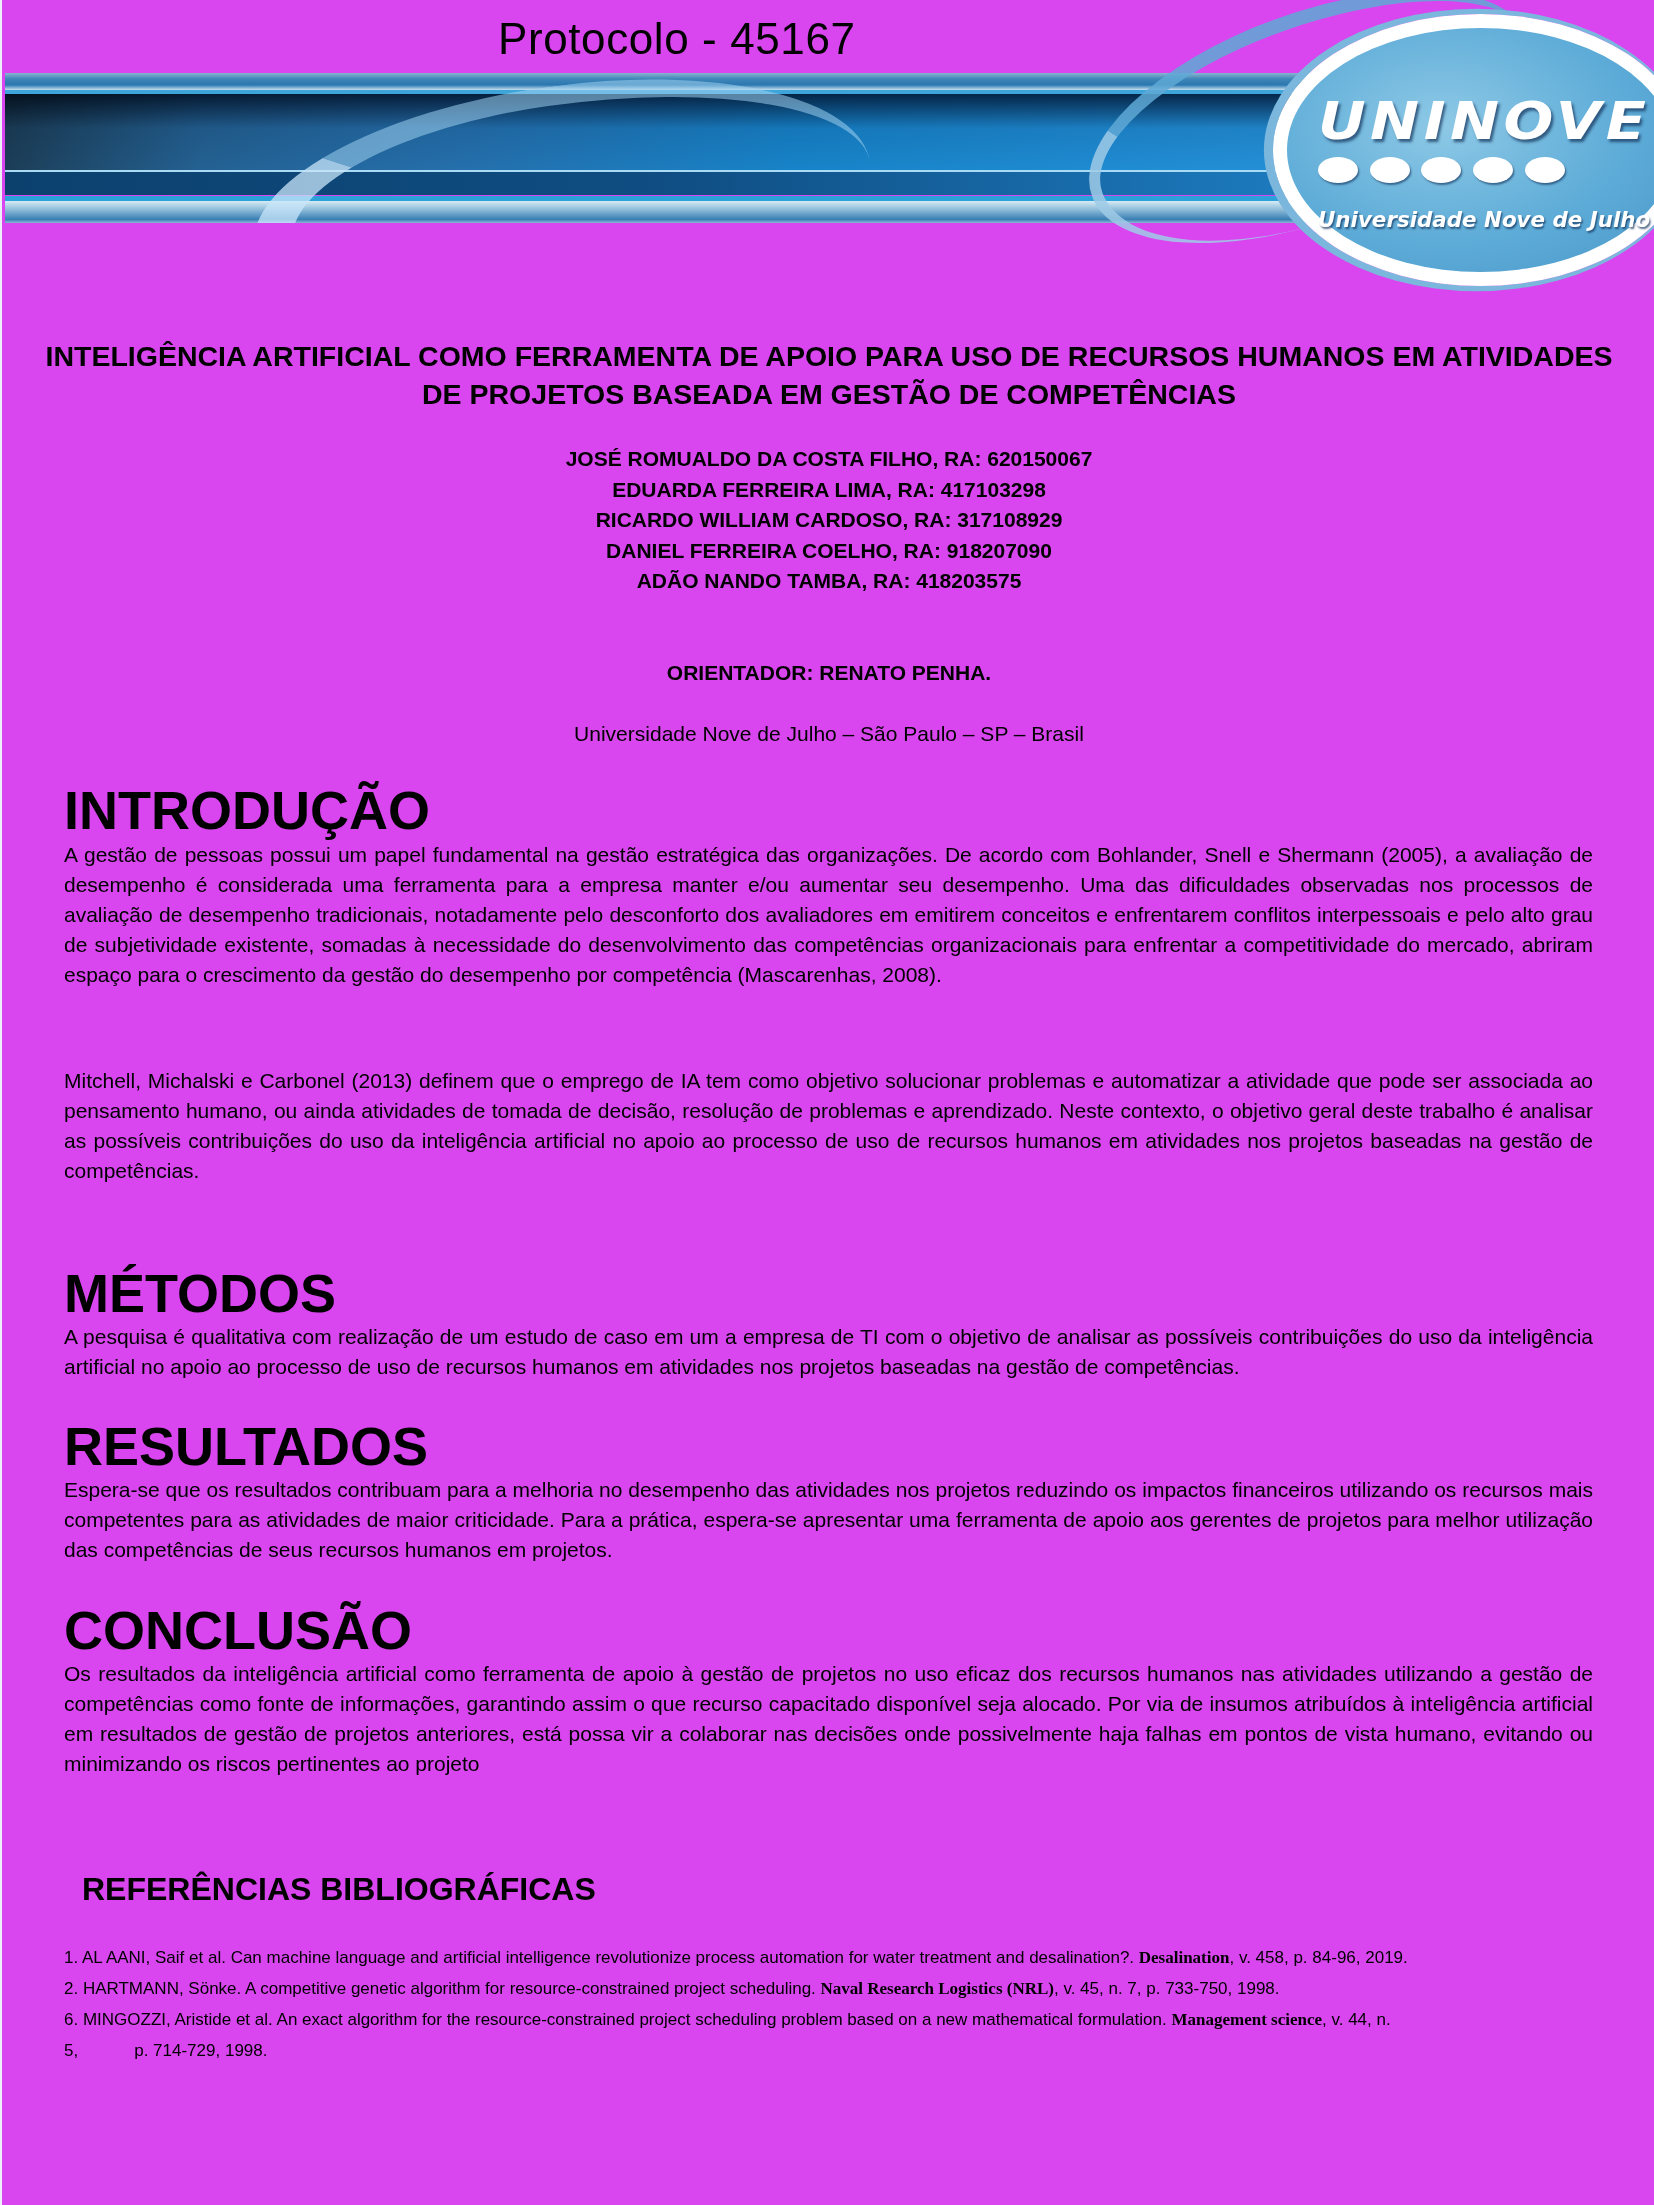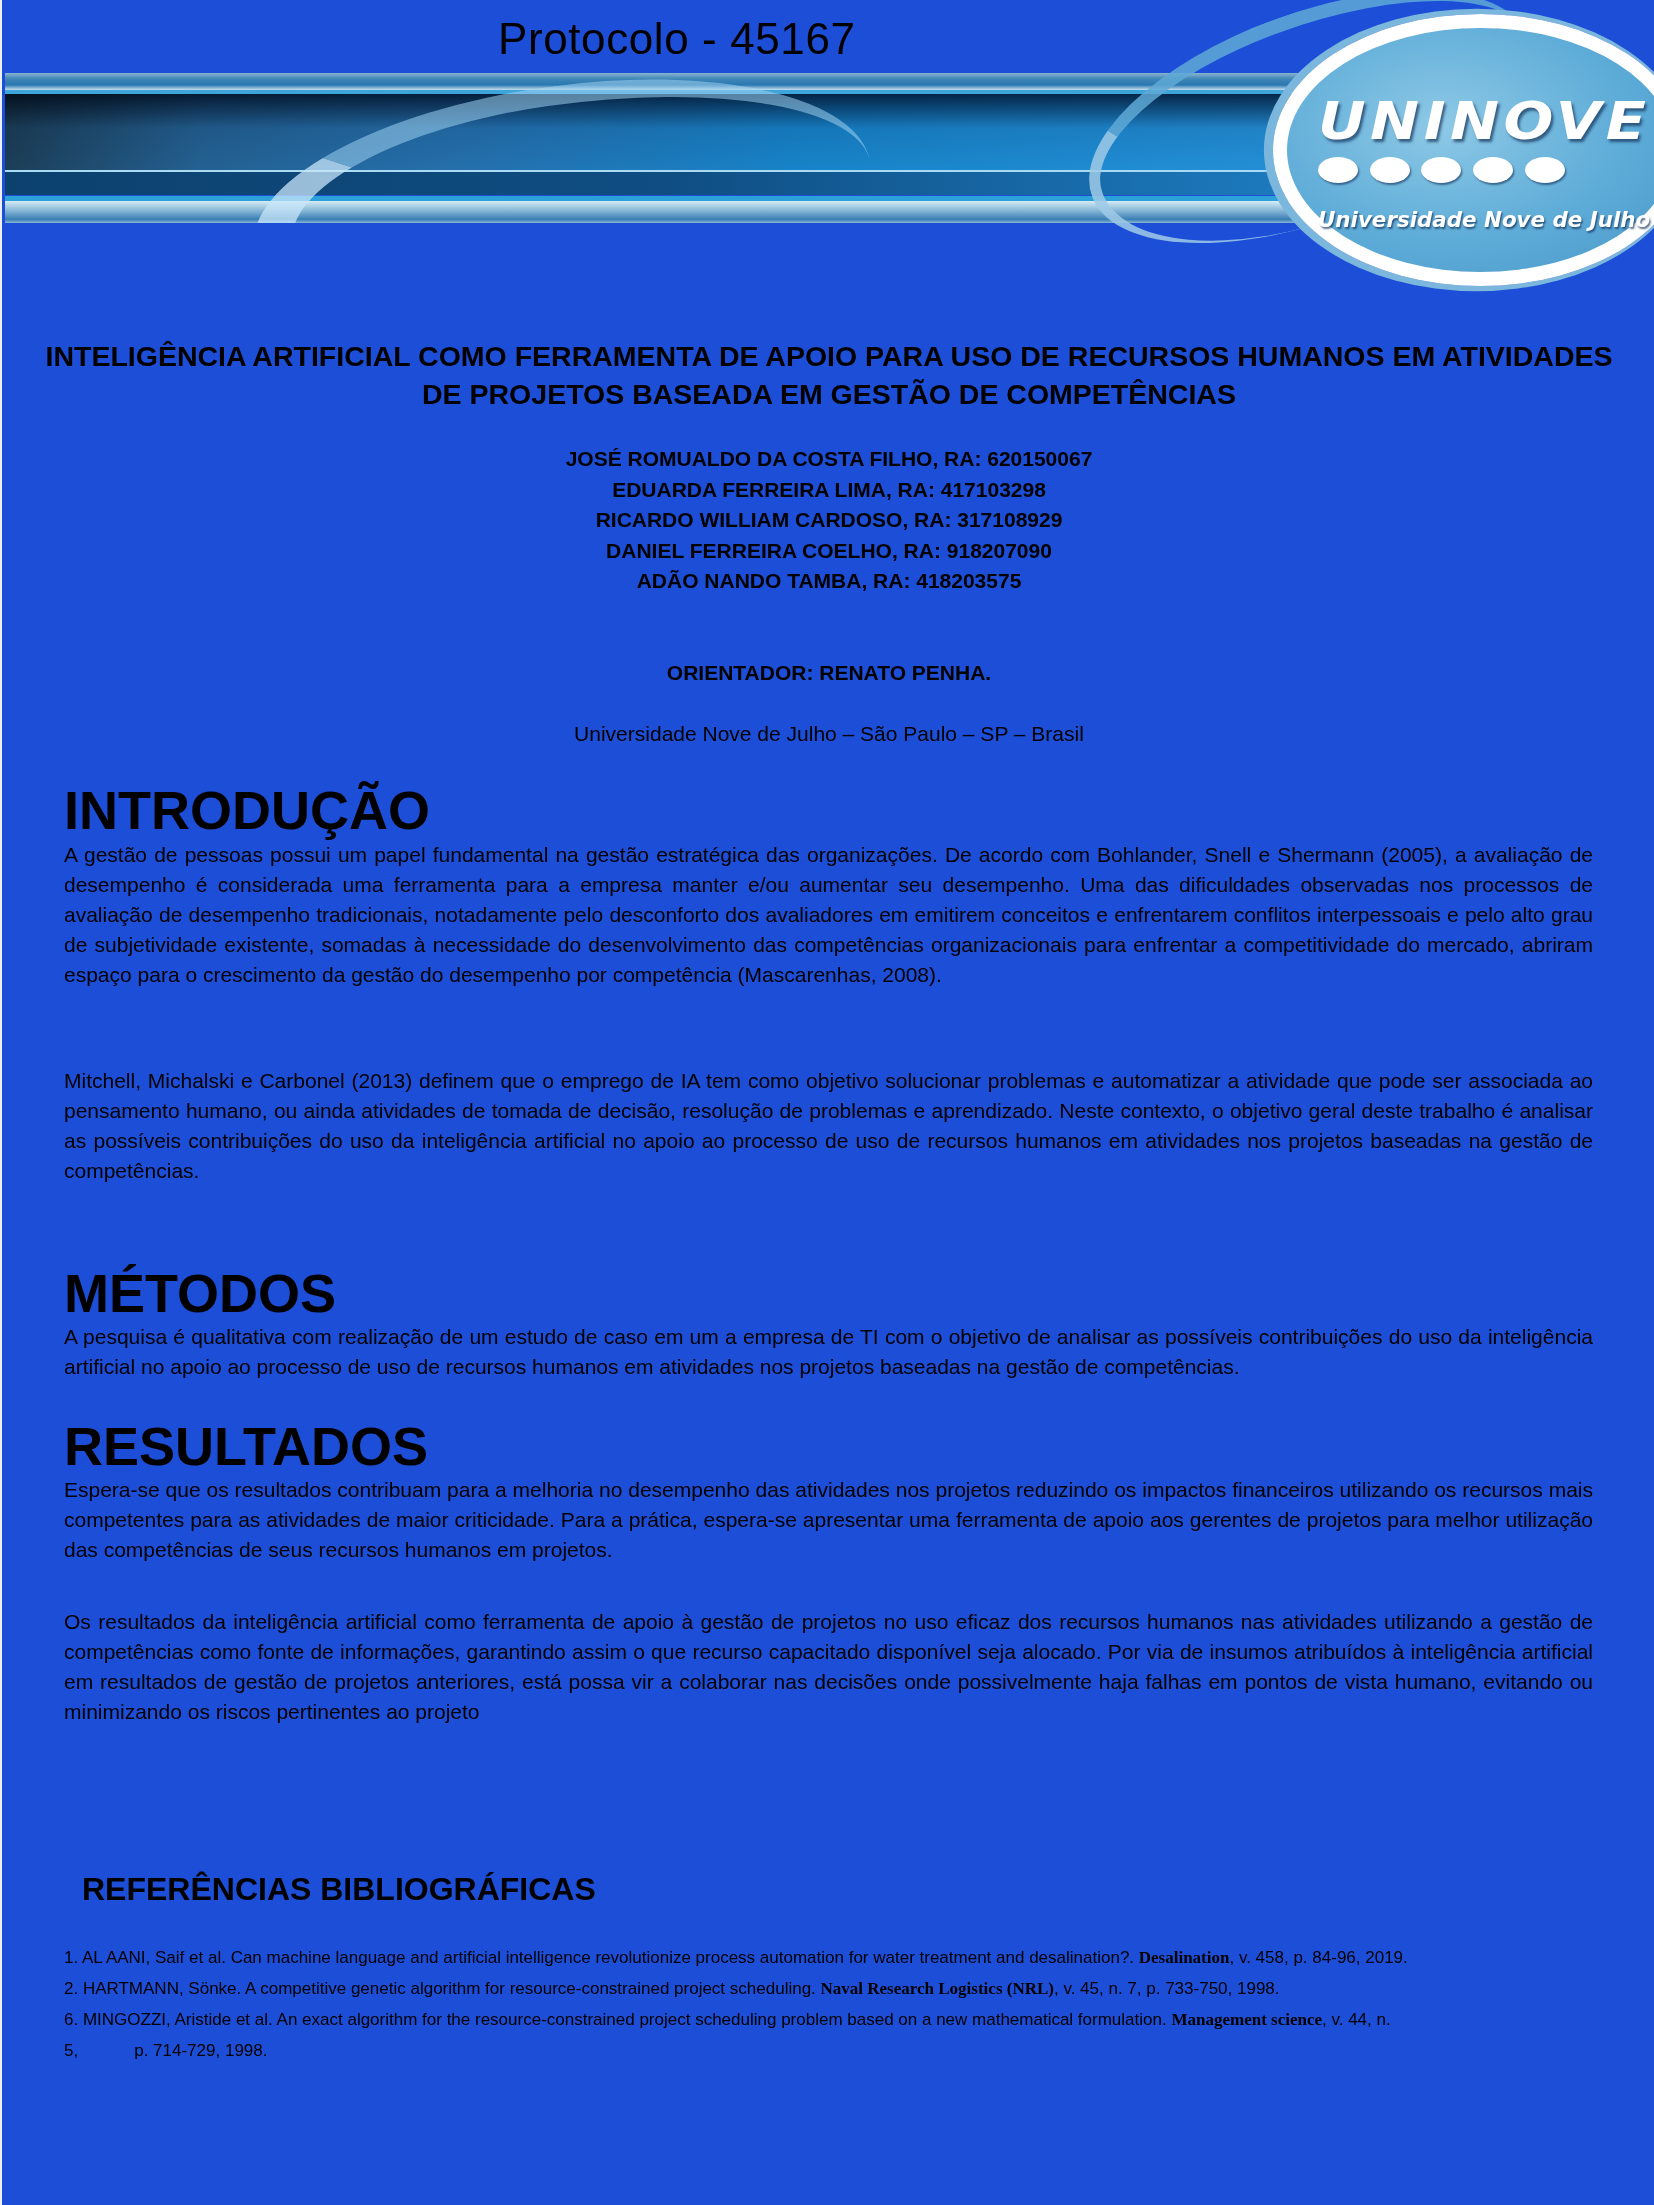--- a/index.html
+++ b/index.html
@@ -1,18 +1,18 @@
 <!DOCTYPE html>
 <html style="font-size:10.4px"><head>
 <meta charset="utf-8">
 <style>
   html, body { margin: 0; padding: 0; background: #ffffff; }
   body { width: 1654px; height: 2205px; position: relative; overflow: hidden;
          font-family: "Liberation Sans", sans-serif; color: #000; }
-  .page { position: absolute; left: 0; top: 0; width: 1654px; height: 2205px; background: #1d4ed8;
+  .page { position: absolute; left: 0; top: 0; width: 1654px; height: 2205px; background: #d946ef;
           border-left: 2.6px solid #eef0f8; box-sizing: border-box; }
 
   
   .protocol { position: absolute; left: 496px; top: 14.3px; font-size: 44px; font-weight: normal;
               letter-spacing: 0.6px; color: #000; white-space: nowrap; }
   .banner { position: absolute; left: 2.6px; top: 73px; width: 1309px; height: 150px; overflow: hidden; }
   .band-top { position: absolute; left: 0; top: 0; width: 100%; height: 17px;
               background: linear-gradient(#8ab4cf 0%, #3f86b8 35%, #2a77b0 70%, #c7e0ee 100%); }
   .band-line1 { position: absolute; left: 0; top: 17px; width: 100%; height: 3.9px; background: #3ea5da; }
   .band-dark { position: absolute; left: 0; top: 21px; width: 100%; height: 76px;
@@ -141,20 +141,21 @@
     <h2>MÉTODOS</h2>
     <p class="tight">A pesquisa é qualitativa com realização de um estudo de caso em um a empresa de TI com o objetivo de analisar as possíveis contribuições do uso da inteligência artificial no apoio ao processo de uso de recursos humanos em atividades nos projetos baseadas na gestão de competências.</p>
   </div>
 
   <div class="section" id="sec-res">
     <h2>RESULTADOS</h2>
     <p class="tight">Espera-se que os resultados contribuam para a melhoria no desempenho das atividades nos projetos reduzindo os impactos financeiros utilizando os recursos mais competentes para as atividades de maior criticidade. Para a prática, espera-se apresentar uma ferramenta de apoio aos gerentes de projetos para melhor utilização das competências de seus recursos humanos em projetos.</p>
   </div>
 
   <div class="section" id="sec-con">
+    <h2>CONCLUSÃO</h2>
     <p class="tight">Os resultados da inteligência artificial como ferramenta de apoio à gestão de projetos no uso eficaz dos recursos humanos nas atividades utilizando a gestão de competências como fonte de informações, garantindo assim o que recurso capacitado disponível seja alocado. Por via de insumos atribuídos à inteligência artificial em resultados de gestão de projetos anteriores, está possa vir a colaborar nas decisões onde possivelmente haja falhas em pontos de vista humano, evitando ou minimizando os riscos pertinentes ao projeto</p>
   </div>
 
   <div class="refs">
     <h2>REFERÊNCIAS BIBLIOGRÁFICAS</h2>
     <div class="ref-list">
       <div class="ref-item">
         <span>1. AL AANI, Saif et al. Can machine language and artificial intelligence revolutionize process automation for water treatment and desalination?. </span><b>Desalination</b><span>, v. 458, p. 84-96, 2019.</span>
       </div>
       <div class="ref-item">

